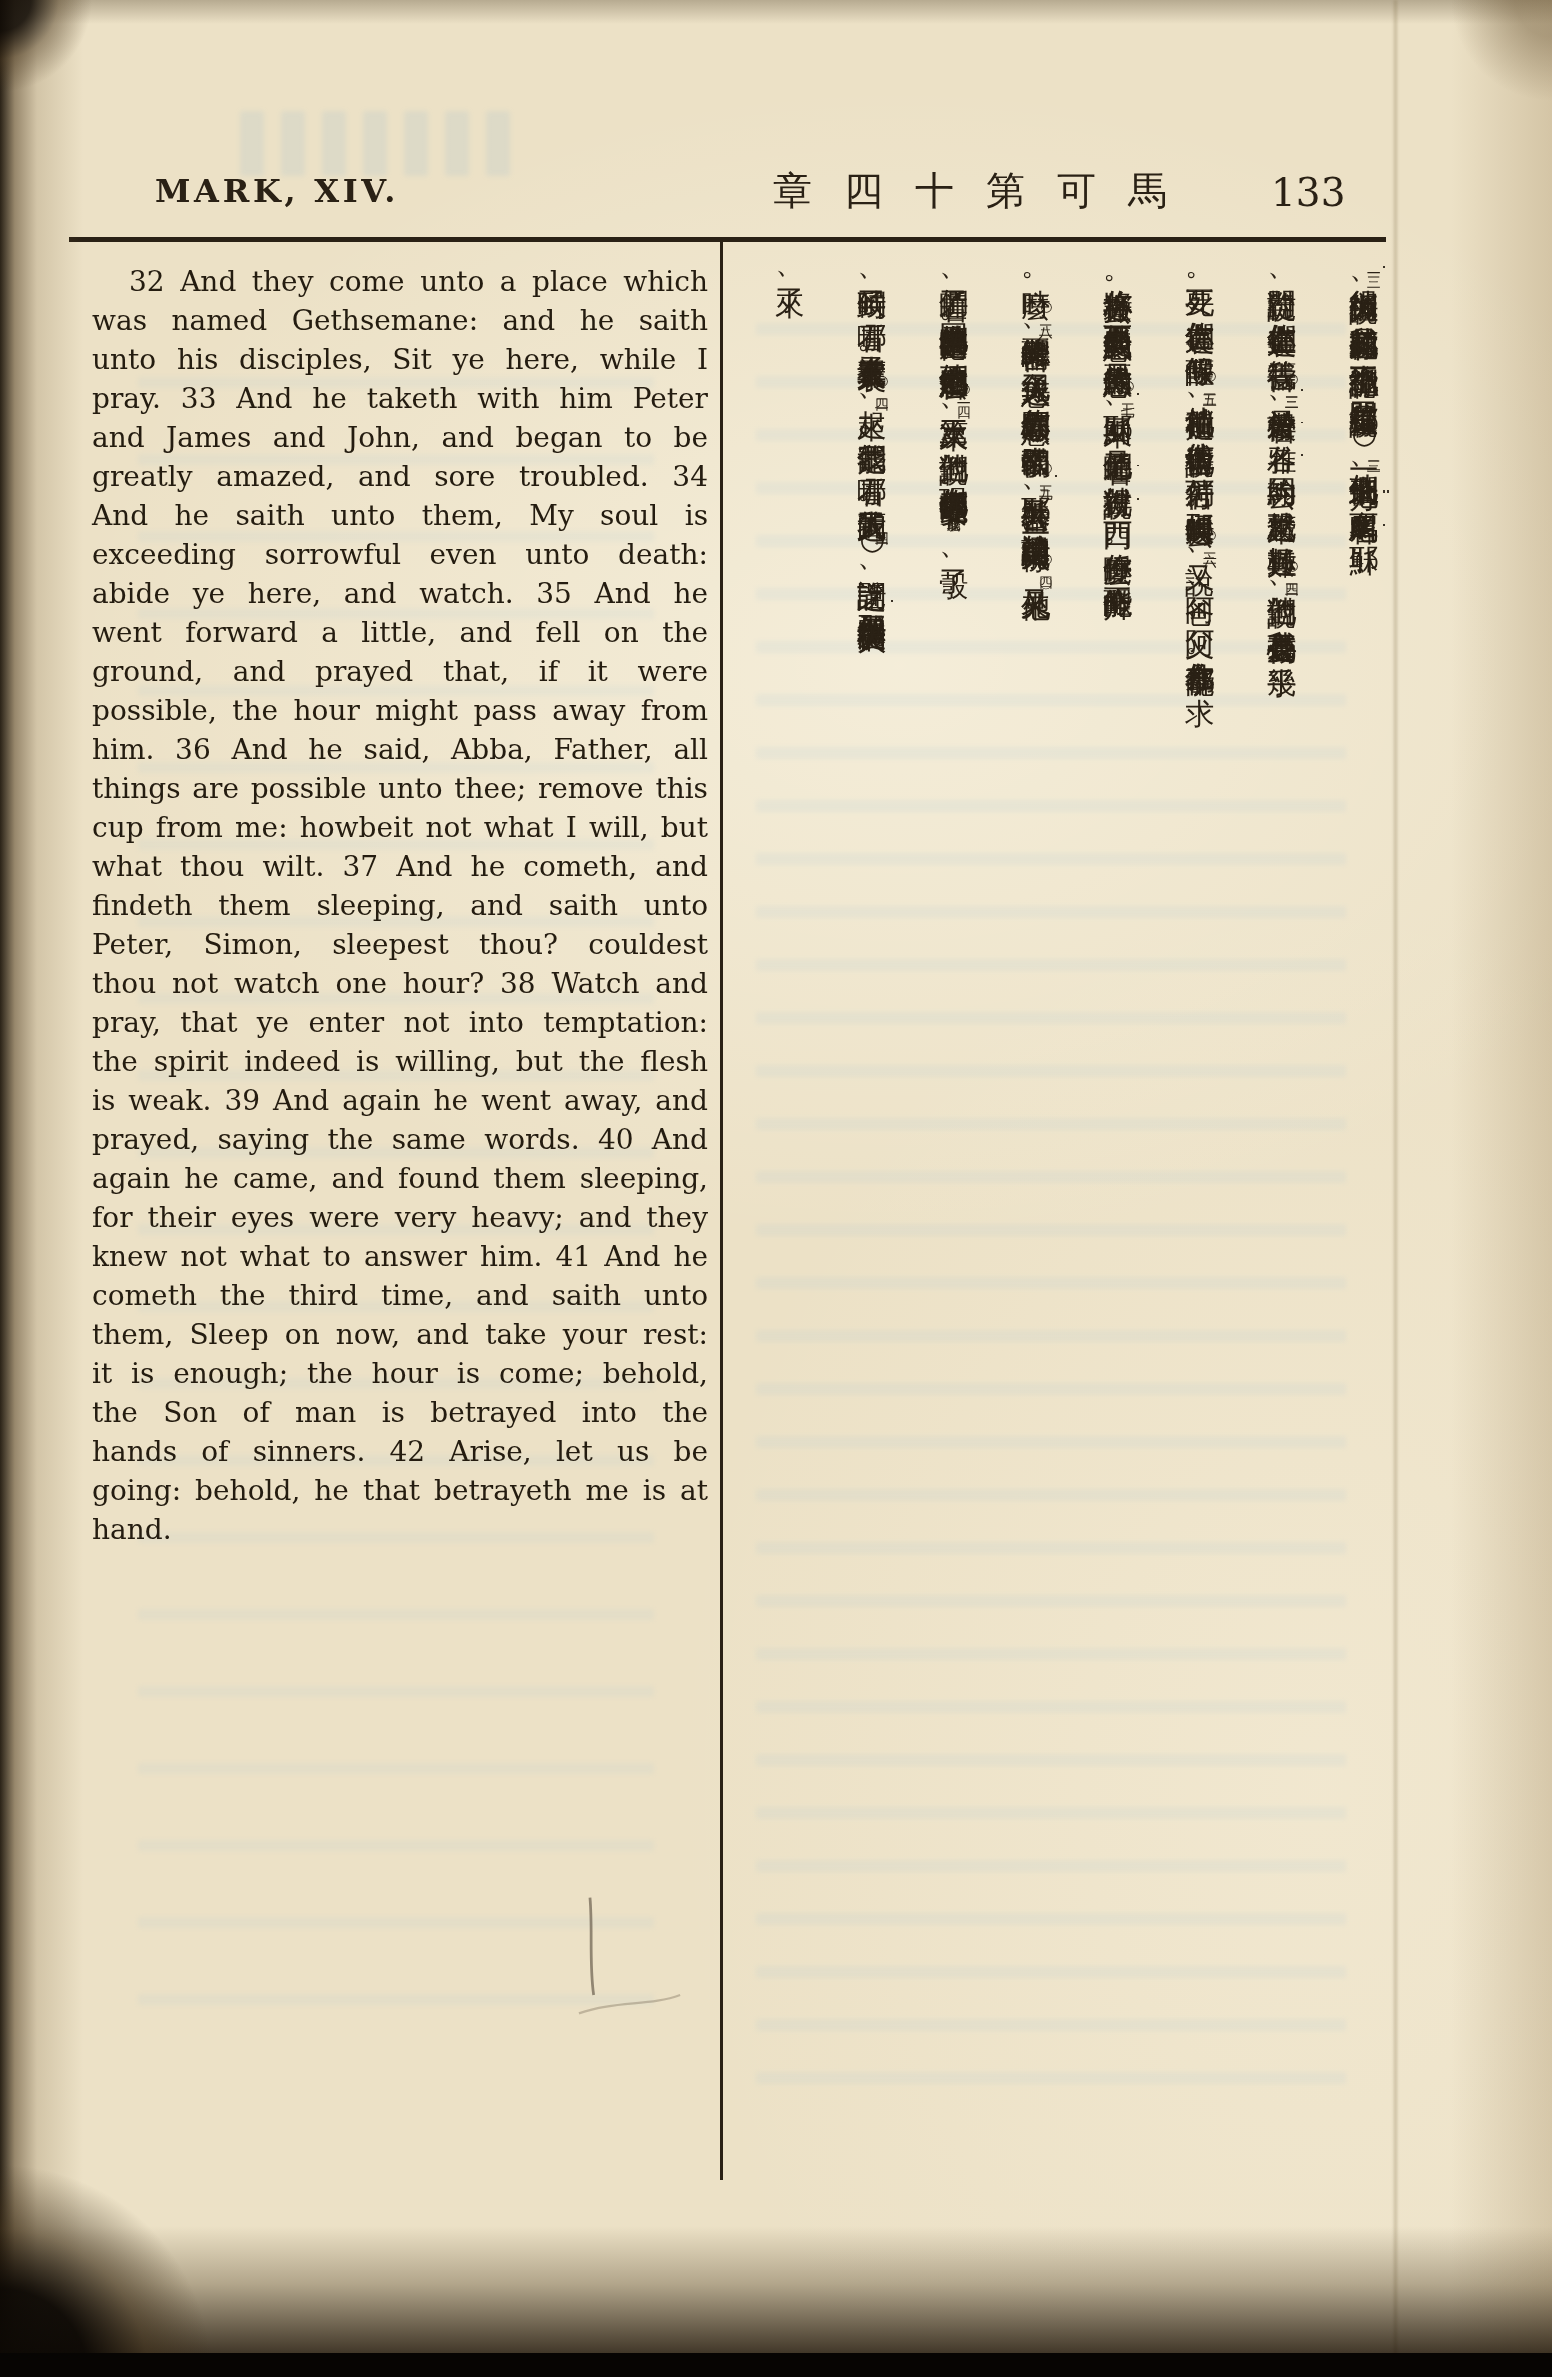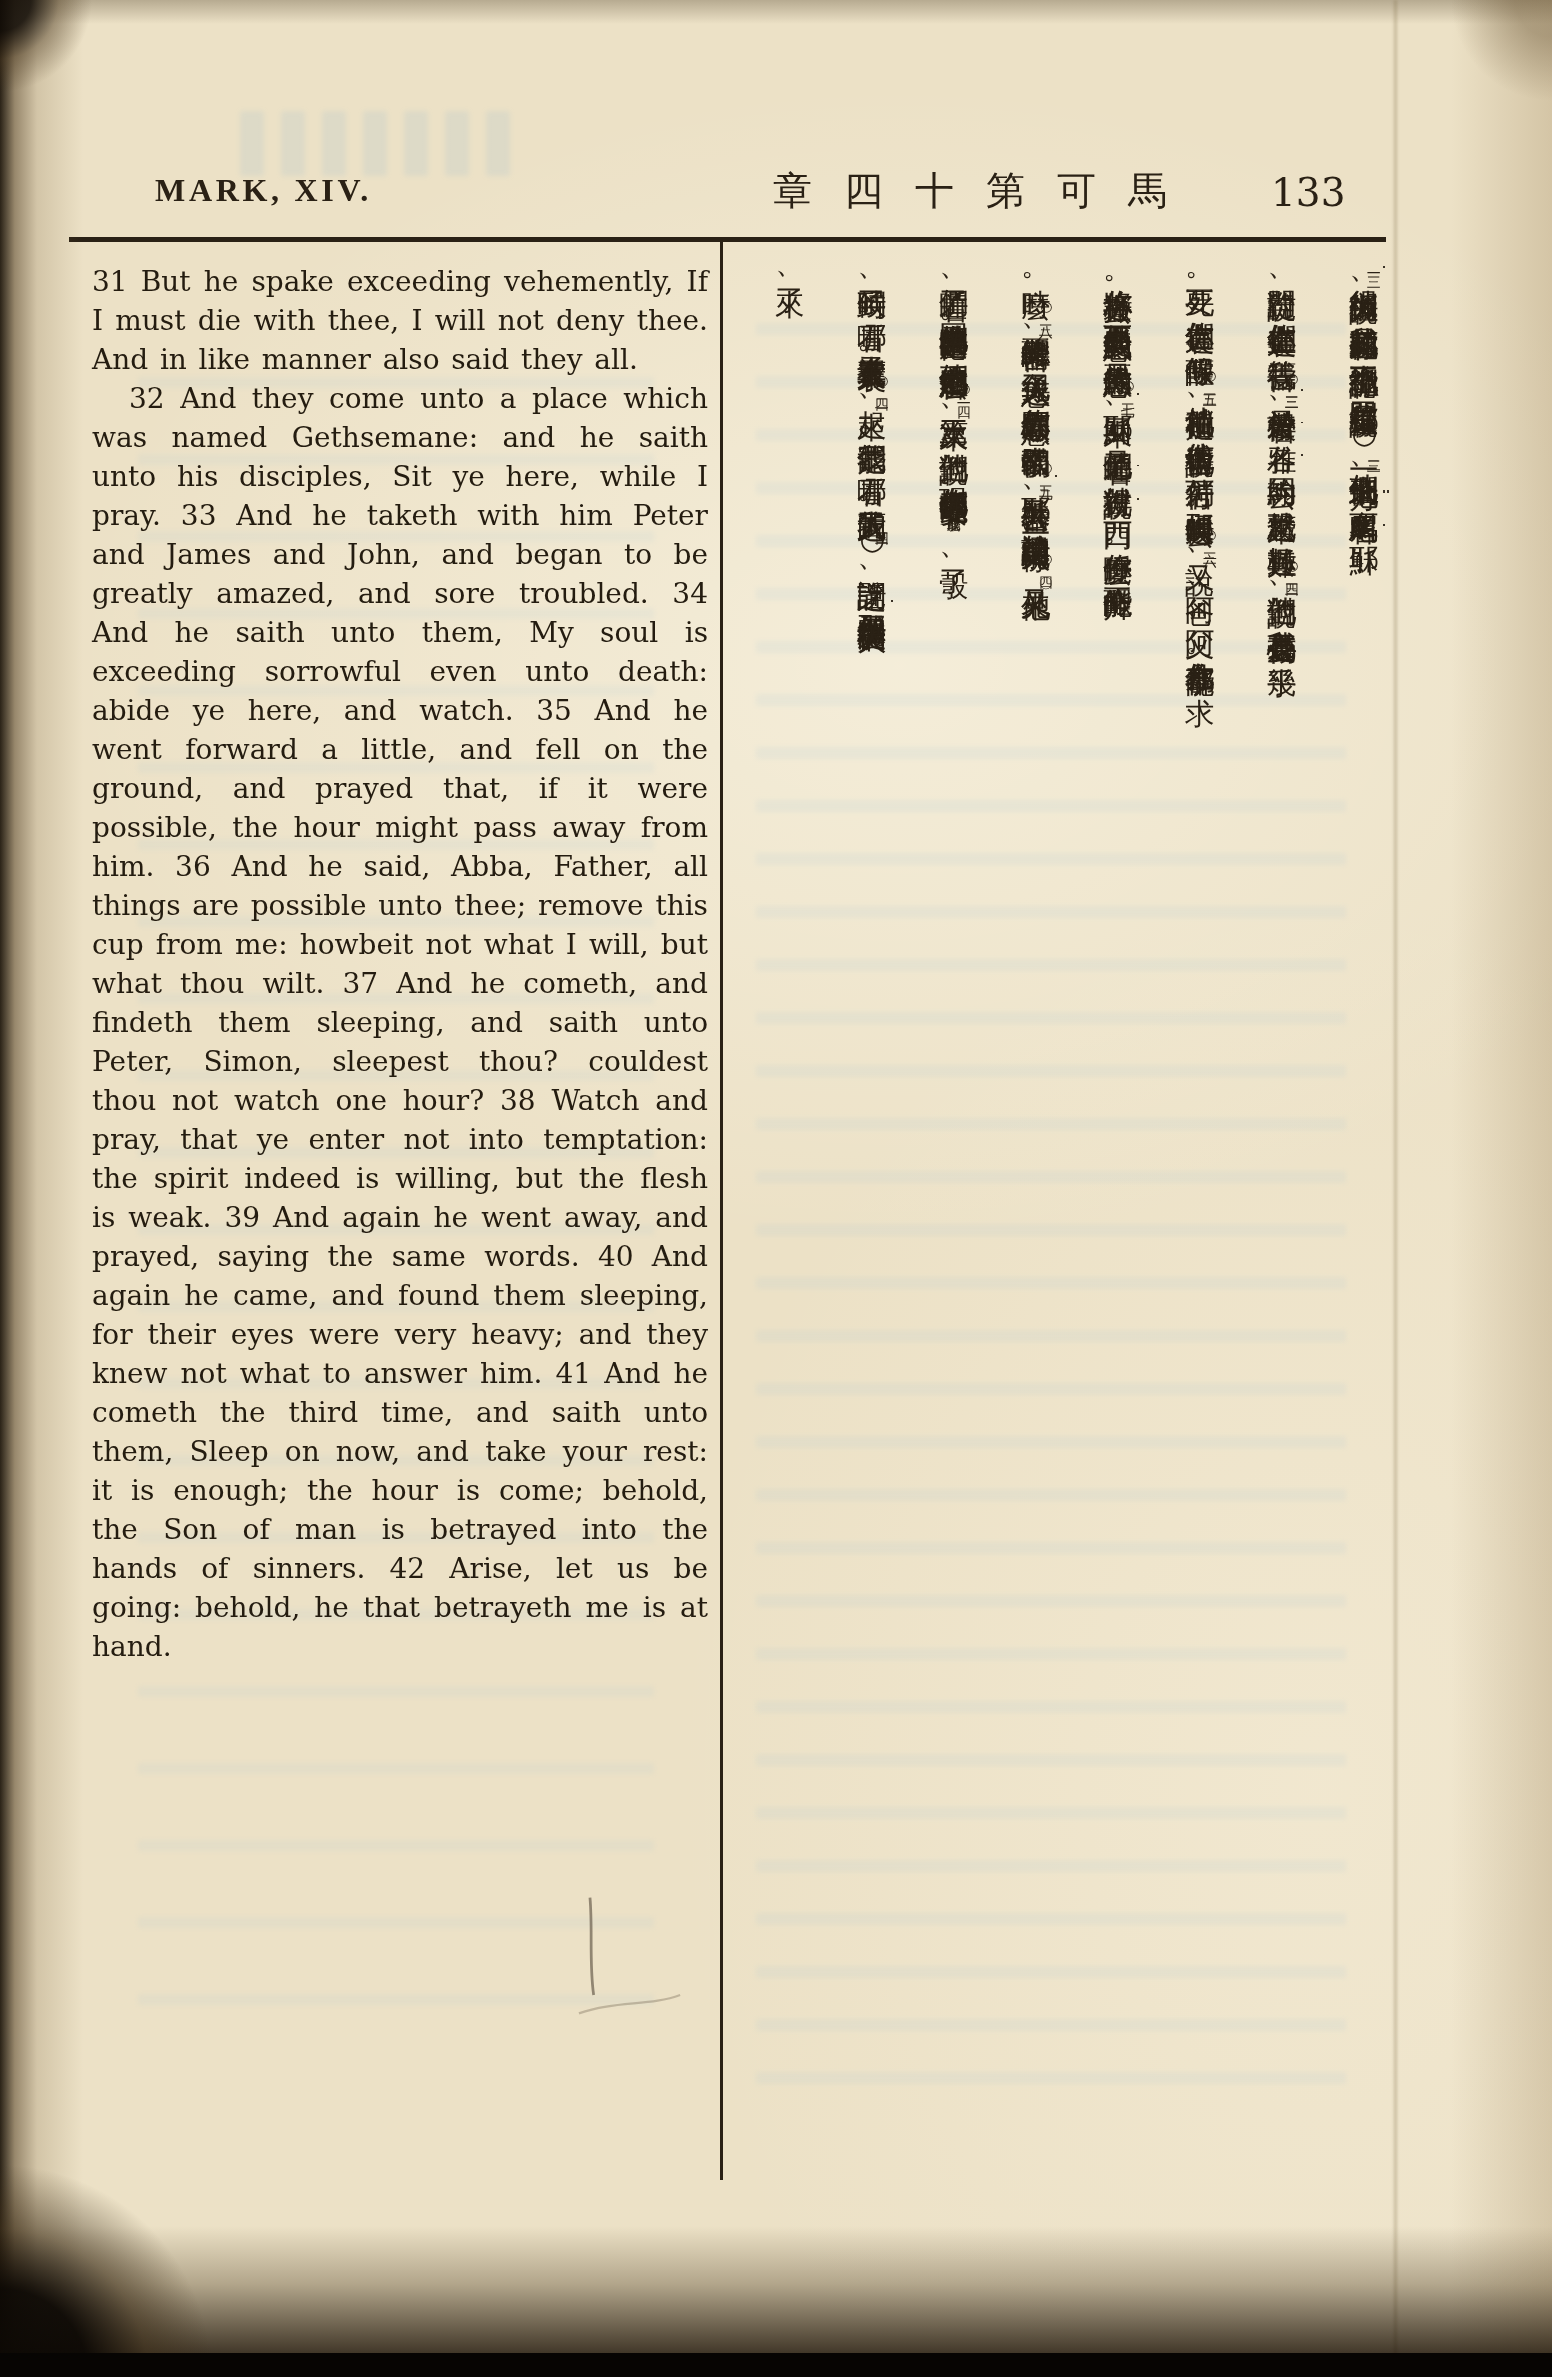--- a/index.html
+++ b/index.html
@@ -41,21 +41,21 @@
   .ghost{position:absolute;opacity:.5;filter:blur(2.8px);pointer-events:none;}
   .gh1{left:138px;top:369px;width:516px;height:1660px;opacity:.28;
     background:repeating-linear-gradient(0deg, rgba(156,192,212,0) 0 24px, rgba(156,192,212,.38) 24px 35px, rgba(156,192,212,0) 35px 77px);}
   .gh2{left:756px;top:304px;width:590px;height:1798px;opacity:.30;
     background:repeating-linear-gradient(0deg, rgba(156,192,212,0) 0 18.4px, rgba(156,192,212,.40) 18.4px 30px, rgba(156,192,212,0) 30px 53px);}
   .gh3{left:240px;top:111px;width:277px;height:65px;opacity:.35;
     background:repeating-linear-gradient(90deg, rgba(140,180,205,.45) 0 24px, rgba(140,180,205,0) 24px 41px);}
 
   
   .h-en{position:absolute;left:155px;top:172px;font-size:32px;letter-spacing:3.7px;
-    color:var(--ink);font-weight:bold;font-family:Liberation Serif, serif;}
+    color:var(--ink);font-weight:bold;}
   .h-cn{position:absolute;left:773px;top:164px;font-size:39px;letter-spacing:32px;
     color:var(--ink);font-family:"DejaVu Serif",serif;white-space:nowrap;}
   .h-num{position:absolute;left:1265px;top:170px;font-size:39px;color:var(--ink);margin-left:6px;}
   .rule{position:absolute;left:69px;top:237px;width:1317px;height:4.6px;background:var(--ink);}
   .divider{position:absolute;left:720px;top:240px;width:2.8px;height:1940px;background:var(--ink);}
 
   
   .en-col{position:absolute;left:92px;top:262px;width:616px;
     font-size:28px;line-height:39px;color:#241c10;text-align:justify;word-spacing:2.8px;}
   .en-col p{margin:0;}
@@ -86,21 +86,20 @@
   <div class="ghost gh3"></div>
 
   <div class="h-en">MARK, XIV.</div>
   <div class="h-cn">章四十第可馬</div>
   <div class="h-num">133</div>
 
   <div class="rule"></div>
   <div class="divider"></div>
 
   <div class="en-col">
-    <p>31 But he spake exceeding vehemently, If I must die with thee, I will not deny thee.  And in like manner also said they all.</p>
     <p class="ind">32 And they come unto a place which was named Gethsemane: and he saith unto his disciples, Sit ye here, while I pray.  33 And he taketh with him Peter and James and John, and began to be greatly amazed, and sore troubled. 34 And he saith unto them, My soul is exceeding sorrowful even unto death: abide ye here, and watch.  35 And he went forward a little, and fell on the ground, and prayed that, if it were possible, the hour might pass away from him. 36 And he said, Abba, Father, all things are possible unto thee; remove this cup from me: howbeit not what I will, but what thou wilt.  37 And he cometh, and findeth them sleeping, and saith unto Peter, Simon, sleepest thou? couldest thou not watch one hour? 38 Watch and pray, that ye enter not into temptation: the spirit indeed is willing, but the flesh is weak.  39 And again he went away, and prayed, saying the same words.  40 And again he came, and found them sleeping, for their eyes were very heavy; and they knew not what to answer him.  41 And he cometh the third time, and saith unto them, Sleep on now, and take your rest: it is enough; the hour is come; behold, the Son of man is betrayed into the hands of sinners.  42 Arise, let us be going: behold, he that betrayeth me is at hand.</p>
   </div>
 
   <div class="cn-col" id="cn-cols">
       <div class="col"><span class="verse">三一</span><span class="nm">彼得</span><span class="run">卻極力的說、我就是必須和你同死、也總不能不認你。眾門徒都是這樣說。○</span><span class="verse">三二</span><span class="run">他們來到一個地方、名叫</span><span class="pm">客西馬尼</span><span class="run">。</span><span class="nm">耶穌</span></div>
       <div class="col"><span class="run">對門徒說、你們坐在這裏、等我禱告。</span><span class="verse">○三三</span><span class="run">於是帶着</span><span class="nm">彼得</span><span class="run">、</span><span class="nm">雅各</span><span class="run">、</span><span class="nm">約翰</span><span class="run">同去、就驚恐起來、極其難過。</span><span class="verse">○三四</span><span class="run">對他們說、我心裏甚是憂傷、幾乎</span></div>
       <div class="col"><span class="run">要死。你們在這裏、等候儆醒。</span><span class="verse">○三五</span><span class="run">他就稍往前走、俯伏在地禱告說、倘若可行、便叫那時候過去。</span><span class="verse">○三六</span><span class="run">又說、阿爸、父阿、在你凡事都能。求</span></div>
       <div class="col"><span class="run">你將這杯撤去。然而不要從我的意思、只要從你的意思。</span><span class="verse">○三七</span><span class="nm">耶穌</span><span class="run">回來、見他們睡着了、就對</span><span class="nm">彼得</span><span class="run">說、</span><span class="nm">西門</span><span class="run">、你睡覺麼。不能儆醒片</span></div>
       <div class="col"><span class="run">時麼。</span><span class="verse">○三八</span><span class="run">總要儆醒禱告、免得入了迷惑。你們心靈固然願意、肉體卻軟弱了。</span><span class="verse">○三九</span><span class="nm">耶穌</span><span class="run">又去禱告、說的話還是與先前一樣。</span><span class="verse">○四〇</span><span class="run">又來見他</span></div>
       <div class="col"><span class="run">們睡着了、因爲他們的眼睛甚是困倦。他們也不知道怎麼回答。</span><span class="verse">○四一</span><span class="run">第三次來、對他們說、現在你們仍然睡覺安歇罷。</span><span class="note">罷或作麼</span><span class="run">彀了、</span></div>

